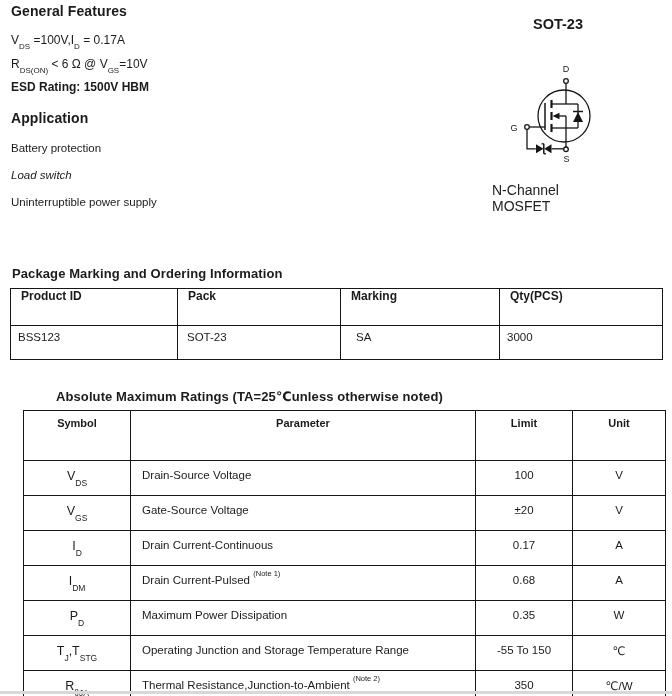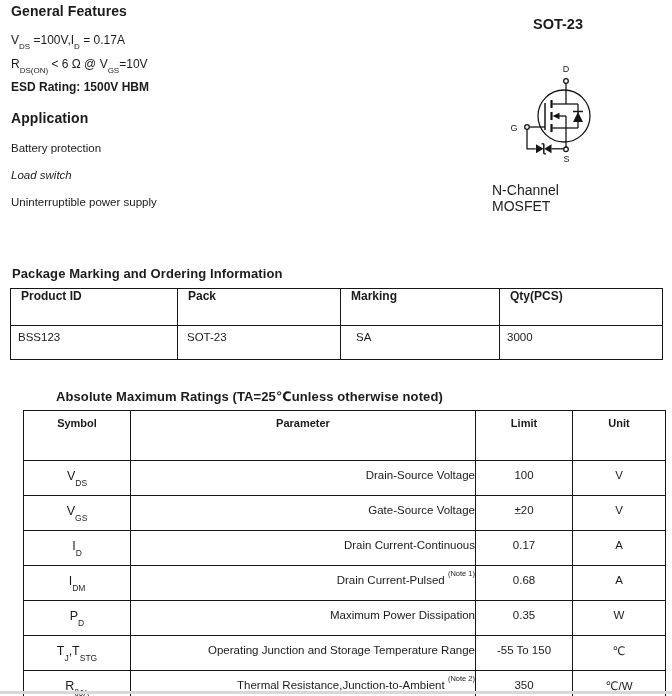--- a/index.html
+++ b/index.html
@@ -36,21 +36,21 @@
   .pkg tbody td:nth-child(3){ padding-left:15px; }
 
   
   .amr { left:23px; top:410px; width:642px; }
   .amr th { height:50px; text-align:center; vertical-align:top;
             padding-top:6px; font-size:11px; font-weight:bold; }
   .amr td { height:35px; vertical-align:top; padding-top:8px;
             text-align:center; font-size:11.5px; }
   .amr td:nth-child(1){ font-size:12.5px; }
   .amr td:nth-child(1) sub { font-size:8.5px; }
-  .amr td:nth-child(2){ text-align:right; padding-left:11px; }
+  .amr td:nth-child(2){ text-align:left; padding-left:11px; }
 
   .ord-title { left:12px; top:266px; }
   .amr-title { left:12px; top:389px;margin-left:44px; }
 
   .edge-shadow { left:0; top:691px; width:672px; height:3px; background:#d8d8d8; }
 
   svg text { font-family:"Liberation Sans","DejaVu Sans",sans-serif; font-size:9px; fill:#1b1b1b; }
 </style>
 </head>
 <body>

